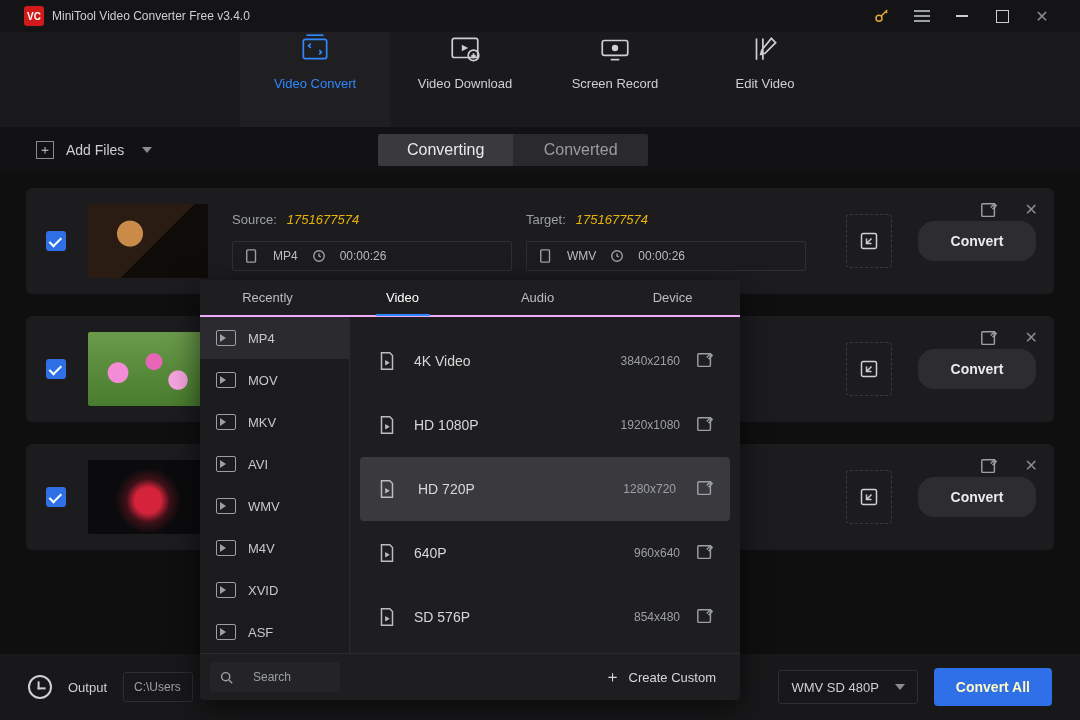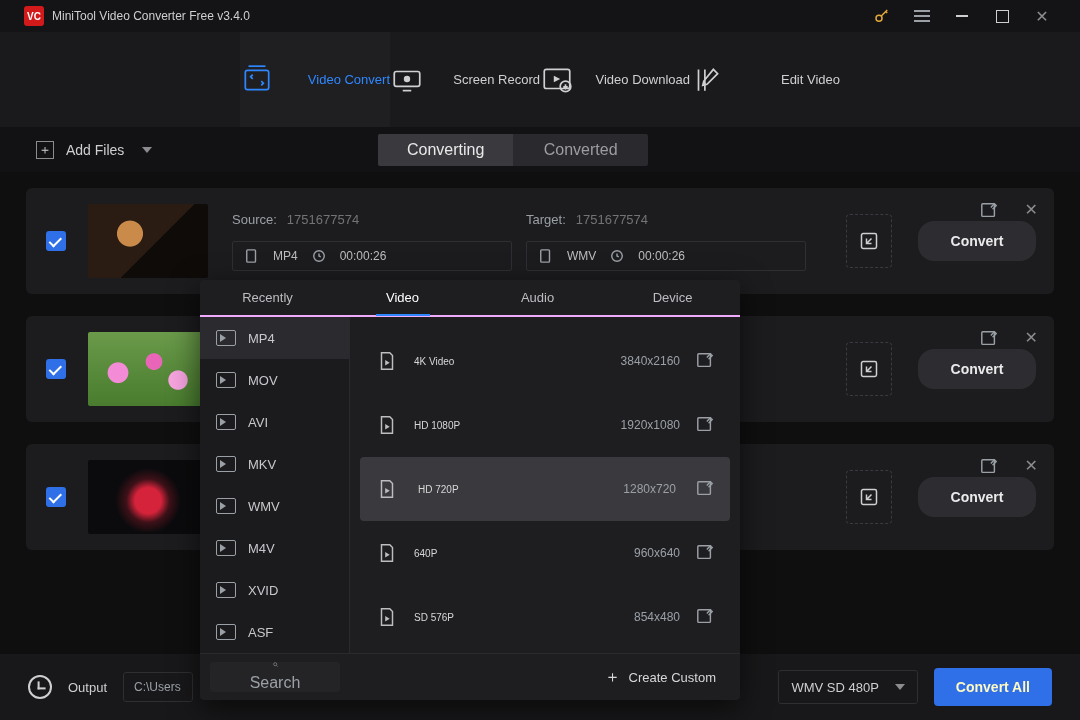--- a/index.html
+++ b/index.html
@@ -13,21 +13,21 @@
   .tb-icon { width:28px; height:28px; display:flex; align-items:center; justify-content:center; color:#8c8c90; cursor:pointer; }
   .tb-icon.key { color:#e2a83a; }
   .tb-icon.min::before{content:"";display:block;width:12px;height:2px;background:#cfcfd1;}
   .tb-icon.max::before{content:"";display:block;width:11px;height:11px;border:1px solid #cfcfd1;}
   .tb-icon.close{font-size:16px;}
   .hamb{display:flex;flex-direction:column;gap:3px;}
   .hamb span{display:block;width:16px;height:2px;background:#9aa0a6;}
 
   
   .toptabs { height:96px; background:#1a1a1d; display:flex; justify-content:center; align-items:stretch; border-bottom:1px solid #121214;}
-  .toptab { width:150px; display:flex; flex-direction:row; align-items:center; justify-content:space-between; gap:10px; font-size:13px; color:#cfcfd1; cursor:pointer;}
+  .toptab { width:150px; display:flex; flex-direction:column; align-items:center; justify-content:flex-start; gap:10px; font-size:13px; color:#cfcfd1; cursor:pointer;}
   .toptab.active { background:#1f1f22; color:#2f87ff; }
   .toptab svg{width:34px;height:34px;stroke:#cfcfd1;fill:none;stroke-width:1.6;}
   .toptab.active svg{stroke:#2f87ff;}
 
   
   .toolbar { height:44px; background:#121214; display:flex; align-items:center; padding:0 36px; }
   .addfiles { display:flex; align-items:center; gap:12px; color:#cfcfd1; font-size:14px; cursor:pointer; }
   .addfiles .plusbox{width:18px;height:18px;border:1px solid #8b8b90;display:flex;align-items:center;justify-content:center;font-size:13px;color:#cfcfd1;}
   .chev-down{width:0;height:0;border-left:5px solid transparent;border-right:5px solid transparent;border-top:6px solid #8b8b90;margin-left:6px;}
   .seg { margin:0 auto; display:flex; background:#2a2a2e; border-radius:2px; overflow:hidden;}
@@ -38,21 +38,21 @@
   .main { padding:16px 26px 0 26px; height:calc(720px - 32px - 96px - 44px - 66px); overflow:hidden; }
   .card { background:#1c1c1f; border-radius:6px; padding:16px 18px 16px 14px; margin-bottom:22px; position:relative; display:flex; align-items:center; }
   .chk { width:20px; height:20px; border-radius:3px; background:#2f6fe8; display:flex; align-items:center; justify-content:center; margin-right:22px; margin-left:6px; }
   .chk::after{content:"";width:10px;height:5px;border-left:2px solid #fff;border-bottom:2px solid #fff;transform:rotate(-45deg) translateY(-1px);}
   .thumb { width:120px; height:74px; border-radius:2px; margin-right:24px; flex-shrink:0;}
   .thumb.guitar{background:radial-gradient(circle at 35% 40%,#c98a4a 0 14%,transparent 15%),linear-gradient(135deg,#2a1c12 0 55%,#0e0b09 55%);}
   .thumb.flowers{background:radial-gradient(circle at 25% 55%,#f48bd6 0 10%,transparent 11%),radial-gradient(circle at 55% 40%,#e865b8 0 10%,transparent 11%),radial-gradient(circle at 75% 65%,#f7a4df 0 9%,transparent 10%),linear-gradient(#6a9a4a,#497c2e);}
   .thumb.drone{background:radial-gradient(circle at 50% 55%,#d4233a 0 18%,rgba(212,35,58,.25) 30%,transparent 45%),#0b0b0d;}
   .meta { flex:1; display:grid; grid-template-columns:280px 280px; column-gap:14px; row-gap:10px; font-size:13px;gap:14px; }
   .meta .lblrow{display:flex;align-items:center;gap:10px;color:#9aa0a6;}
-  .meta .lblrow strong{color:#737373;font-weight:500;}
+  .meta .lblrow strong{color:#eab308;font-weight:500;font-style:italic;}
   .pill { height:30px; border:1px solid #2e2e33; border-radius:2px; display:flex; align-items:center; gap:14px; padding:0 12px; font-size:12px; color:#bdbdc1; }
   .pill svg{width:14px;height:14px;stroke:#9aa0a6;fill:none;stroke-width:1.6;}
   .editico { position:absolute; top:14px; right:56px; width:18px; height:18px; color:#9aa0a6; cursor:pointer; }
   .close-x { position:absolute; top:12px; right:16px; font-size:16px; color:#8b8b90; cursor:pointer; }
   .dashbox { height:54px; border:1px dashed #3a3a40; border-radius:4px; display:flex; align-items:center; justify-content:center; font-size:20px; color:#cfcfd1; cursor:pointer; width:46px; }
   .rightcol { display:flex; align-items:center; gap:26px; }
   .convert-btn { width:118px; height:40px; background:#2d2d31; color:#eaeaec; border-radius:16px; display:flex; align-items:center; justify-content:center; font-size:14px; font-weight:600; cursor:pointer; }
 
   
   .bottombar { position:absolute; left:0; right:0; bottom:0; height:66px; background:#18181a; display:flex; align-items:center; padding:0 28px; gap:16px; }
@@ -73,25 +73,25 @@
   .pbody { flex:1; display:flex; min-height:0; }
   .pformats { width:150px; background:#1b1b1e; overflow:auto; border-right:1px solid #2a2a2e;}
   .pf { display:flex; align-items:center; gap:12px; padding:0 16px; height:42px; font-size:13px; color:#c8c8cc; cursor:pointer;}
   .pf.active{background:#2b2b2f;}
   .pf .fic{width:20px;height:16px;border:1.4px solid #9aa0a6;border-radius:2px;position:relative;flex-shrink:0;}
   .pf .fic::after{content:"";position:absolute;left:3px;top:3px;width:0;height:0;border-top:4px solid transparent;border-bottom:4px solid transparent;border-left:6px solid #9aa0a6;}
   .presets { flex:1; overflow:auto; padding:12px 10px; position:relative;}
   .preset { display:flex; align-items:center; height:64px; border-radius:4px; padding:0 16px; cursor:pointer; gap:16px;}
   .preset.sel{background:#3a3a3e;gap:20px;}
   .preset .pic{width:22px;height:22px;stroke:#bdbdc1;fill:none;stroke-width:1.6;}
-  .preset .pname{flex:1;font-size:10px;color:#d7d7d8;}
+  .preset .pname{flex:1;font-size:14px;color:#d7d7d8;}
   .preset .pres{width:90px;text-align:right;font-size:12px;color:#9aa0a6;}
   .preset .pedit{width:18px;height:18px;color:#9aa0a6;}
   .pfooter{display:flex;align-items:center;justify-content:space-between;border-top:1px solid #2a2a2e;}
-  .search{margin:8px 10px;height:30px;width:130px;background:#242427;border-radius:3px;display:flex;align-items:center;padding:0 10px;gap:7px;font-size:16px;color:#9aa0a6;flex-direction:column;}
+  .search{margin:8px 10px;height:30px;width:130px;background:#242427;border-radius:3px;display:flex;align-items:center;padding:0 10px;gap:20px;font-size:12px;color:#9aa0a6;}
   .createc{display:flex;align-items:center;gap:8px;padding:0 24px;font-size:13px;color:#d7d7d8;cursor:pointer;height:46px;}
 
   svg{display:block;}
 </style>
 </head>
 <body>
 
 <div class="titlebar">
   <div class="logo">VC</div>
   <div class="title-text">MiniTool Video Converter Free v3.4.0</div>
@@ -119,34 +119,34 @@
   <div class="toptab active">
     <svg viewBox="0 0 32 32">
         <rect x="5" y="7" width="22" height="18" rx="2"></rect>
         <path d="M8 3h16"></path>
         <path d="M12 11l-2 2 2 2M20 17l2 2-2 2" stroke="#2f87ff"></path>
       </svg>
     <span>Video Convert</span>
   </div>
   <div class="toptab">
     <svg viewBox="0 0 32 32">
-        <rect x="4" y="8" width="24" height="14" rx="2"></rect>
-        <circle cx="16" cy="15" r="3" fill="#cfcfd1" stroke="none"></circle>
-        <path d="M12 26h8"></path>
-      </svg>
-    <span>Screen Record</span>
-  </div>
-  <div class="toptab">
-    <svg viewBox="0 0 32 32">
         <rect x="4" y="6" width="24" height="18" rx="2"></rect>
         <path d="M13 12l6 3-6 3z" fill="#cfcfd1" stroke="none"></path>
         <circle cx="24" cy="22" r="5"></circle>
         <path d="M24 20v4M22 22l2 2 2-2"></path>
       </svg>
     <span>Video Download</span>
+  </div>
+  <div class="toptab">
+    <svg viewBox="0 0 32 32">
+        <rect x="4" y="8" width="24" height="14" rx="2"></rect>
+        <circle cx="16" cy="15" r="3" fill="#cfcfd1" stroke="none"></circle>
+        <path d="M12 26h8"></path>
+      </svg>
+    <span>Screen Record</span>
   </div>
   <div class="toptab">
     <svg viewBox="0 0 32 32">
         <path d="M8 6v20M14 6v20M22 6l4 4-10 10-4 1 1-4z"></path>
       </svg>
     <span>Edit Video</span>
   </div>
 </div>
 
 <div class="toolbar">
@@ -281,25 +281,25 @@
         <div class="pf active">
           <span class="fic"></span>
           <span>MP4</span>
         </div>
         <div class="pf">
           <span class="fic"></span>
           <span>MOV</span>
         </div>
         <div class="pf">
           <span class="fic"></span>
+          <span>MKV</span>
+        </div>
+        <div class="pf">
+          <span class="fic"></span>
           <span>AVI</span>
-        </div>
-        <div class="pf">
-          <span class="fic"></span>
-          <span>MKV</span>
         </div>
         <div class="pf">
           <span class="fic"></span>
           <span>WMV</span>
         </div>
         <div class="pf">
           <span class="fic"></span>
           <span>M4V</span>
         </div>
         <div class="pf">

